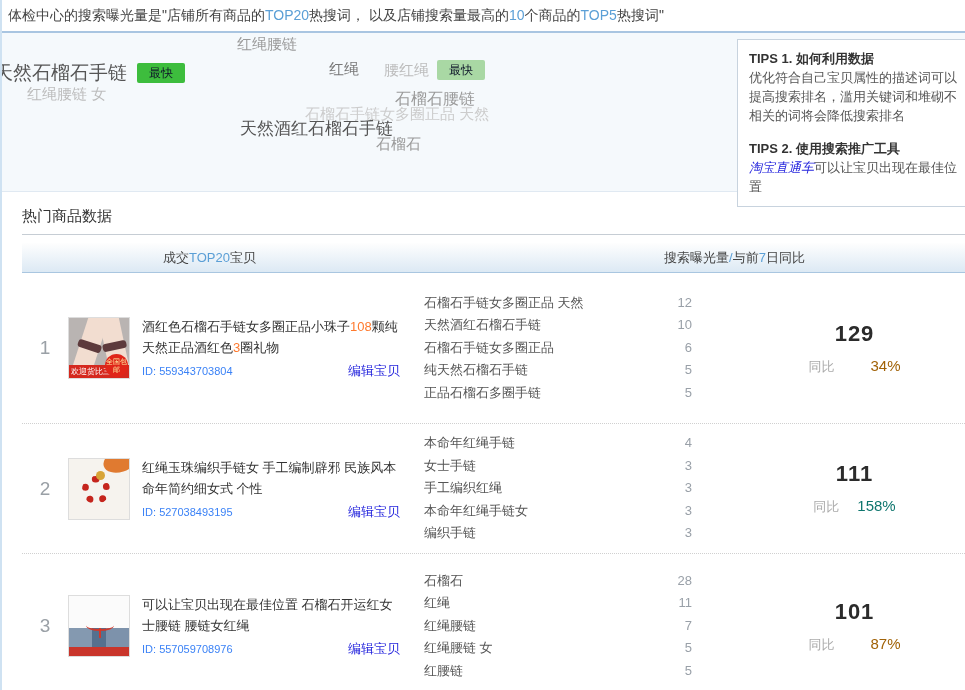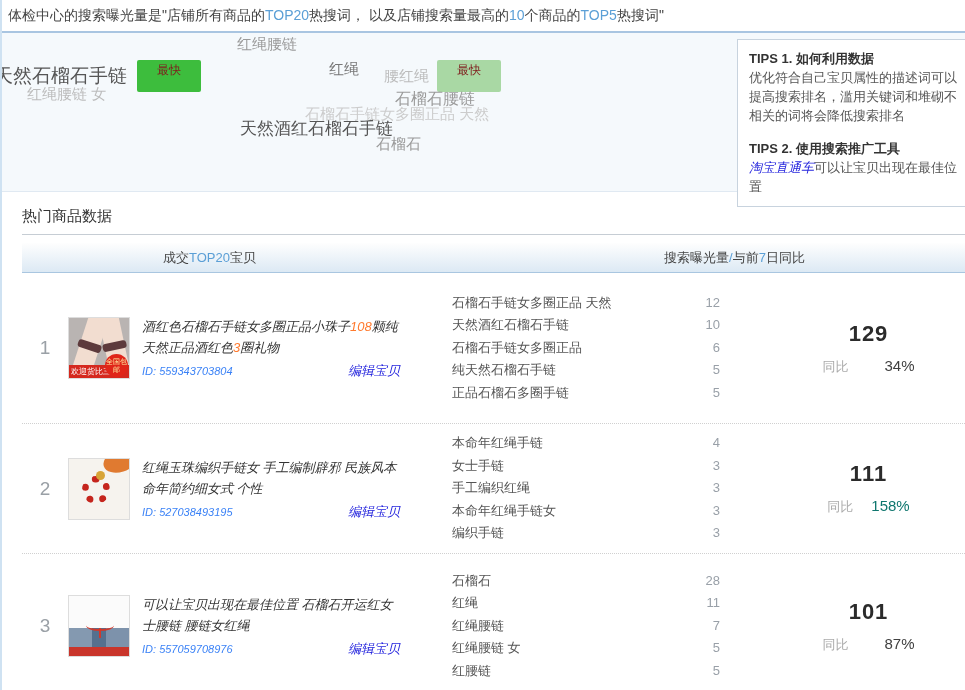--- a/index.html
+++ b/index.html
@@ -21,22 +21,22 @@
   .w0{ left:235px; top:2px;  font-size:15px; color:#9a9a9a; }
   .w1{ left:-8px;  top:27px; font-size:19px; color:#555; }
   .w2{ left:25px;  top:52px; font-size:15px; color:#bcbcbc; }
   .w3{ left:327px; top:27px; font-size:15px; color:#777; }
   .w4{ left:382px; top:27px; font-size:15px; color:#bcbcbc; }
   .w5{ left:393px; top:56px; font-size:16px; color:#9a9a9a; }
   .w6{ left:303px; top:72px; font-size:15px; color:#cccccc; }
   .w7{ left:238px; top:84px; font-size:17px; color:#555; }
   .w8{ left:374px; top:102px;font-size:15px; color:#9a9a9a; }
   .badge{
-    display:inline-block; margin-left:10px; padding:0 20px; height:32px;
-    line-height:20px; font-size:12px; color:#7f1d1d; border-radius:2px;
+    display:inline-block; margin-left:10px; padding:0 12px; height:20px;
+    line-height:20px; font-size:12px; color:#0f172a; border-radius:2px;
   }
   .badge-bright{ background:#3dbd3d; }
   .badge-light{ background:#a9d8a4; margin-left:8px; }
   
   .tips-box{
     position:absolute; left:735px; top:6px; width:242px;
     background:#fff; border:1px solid #c8d3de; padding:9px 11px 10px 11px;
   }
   .tips-title{ font-size:13px; font-weight:bold; color:#333; line-height:19px; }
   .tips-body{ font-size:13px; color:#555; line-height:19px; }
@@ -56,35 +56,35 @@
   .th1{ width:430px; padding-right:55px; }
   .th2{ width:268px; }
   .th3{ flex:1; padding-left:52px; }
   .light{ color:#aaa; }
   .trows{ margin-left:20px; }
   .trow{ display:flex; align-items:center; }
   .trow + .trow{ border-top:1px dotted #d0d0d0; }
   .trow1{ height:150px; } .trow2{ height:130px; } .trow3{ height:145px; }
   .cell-rank{ width:46px; flex-shrink:0; text-align:center; font-size:19px; color:#9aa0a6; }
   .cell-img{ width:64px; flex-shrink:0; margin-right:10px; }
-  .cell-info{ width:258px; flex-shrink:0; margin-right:52px;font-style:italic; }
+  .cell-info{ width:258px; flex-shrink:0; margin-right:24px; }
   .ptitle{ font-size:13px; color:#333; line-height:21px; }
   .orange{ color:#ff7a2e; }
   .pid-row{ display:flex; justify-content:space-between; align-items:center; margin-top:4px; }
   .pid{ font-size:11px; color:#3b82f6; }
   .edit-link{ font-size:13px; color:#2525dd; text-decoration:none; cursor:pointer; }
   .cell-kws{ width:268px; flex-shrink:0; }
   .kw-row{ display:flex; justify-content:space-between; line-height:22.5px; }
   .kw{ font-size:13px; color:#555; }
   .kn{ font-size:13px; color:#99a0a8; }
   .cell-exp{ flex:1; padding-left:52px; text-align:center; }
   .exp-num{ font-size:22px; font-weight:bold; color:#2b2b2b; letter-spacing:1px; }
   .exp-cmp{ margin-top:10px; font-size:13px; color:#aaa; }
   .pct{ font-size:15px; margin-left:18px; }
-  .pct[data-trend="orange"]{ color:#404040;margin-left:36px; }
+  .pct[data-trend="orange"]{ color:#a16207;margin-left:36px; }
   .pct[data-trend="green"]{ color:#0f766e; }
   
   .thumb{ width:62px; height:62px; border:1px solid #ddd; position:relative; overflow:hidden; cursor:pointer; }
   .thumb1{ background:#b9b4b2; }
   .t1-arm{ position:absolute; width:20px; height:72px; background:#f2ddd0; }
   .t1-arm-l{ left:10px; top:-6px; transform:rotate(18deg); }
   .t1-arm-r{ left:36px; top:-6px; transform:rotate(-12deg); }
   .t1-arm::after{ content:""; position:absolute; left:-2px; right:-2px; top:30px; height:8px; background:#5d3a3c; border-radius:3px; }
   .t1-band{ position:absolute; left:0; right:0; bottom:0; height:13px; background:#d5281e; color:#fff;
             font-size:8px; line-height:13px; padding-left:2px; white-space:nowrap; }

